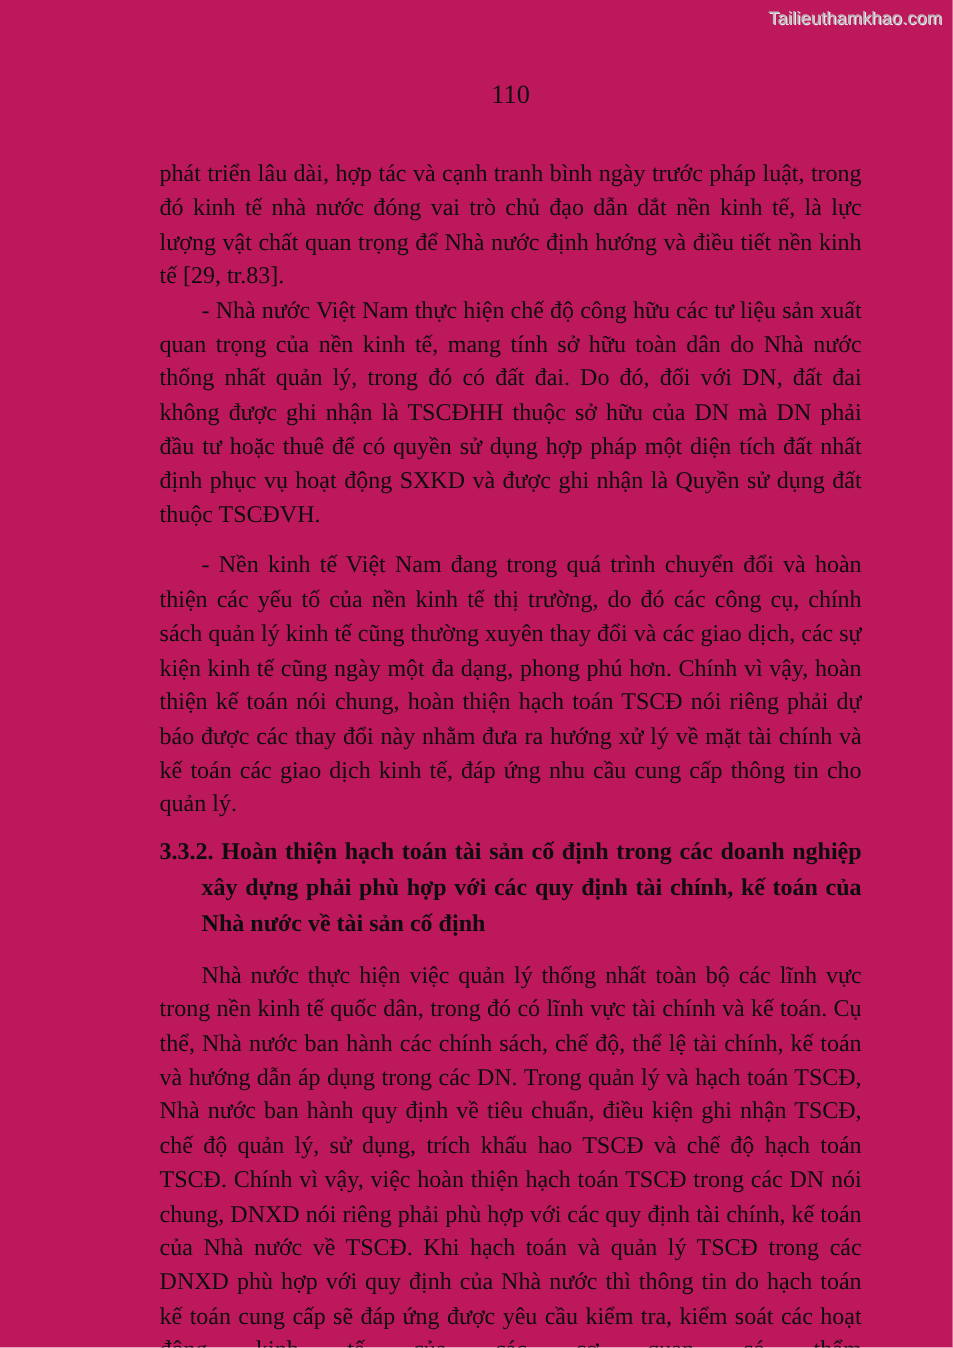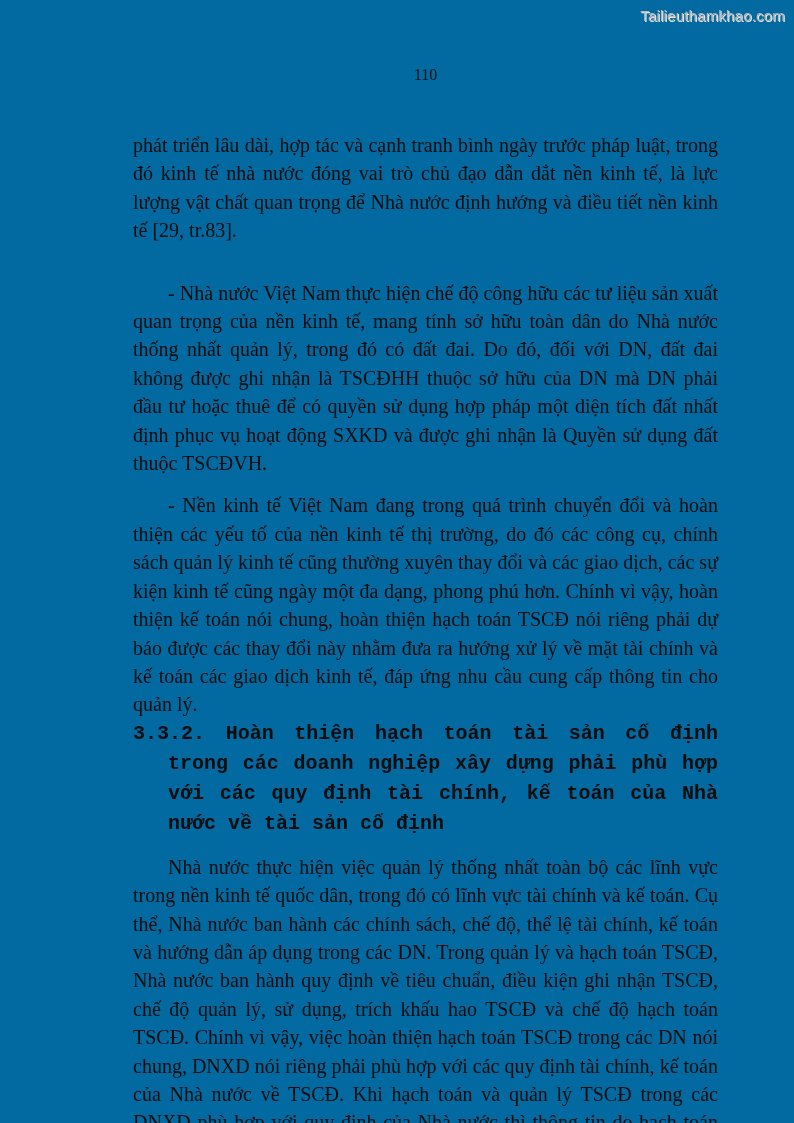--- a/index.html
+++ b/index.html
@@ -8,61 +8,61 @@
     width: 794px;
     height: 1123px;
     position: relative;
     font-family: "Liberation Serif", "DejaVu Serif", serif;
     color: #0d0d0d;
     overflow: hidden;
   }
   .page {
     position: absolute;
     inset: 0;
-    background: #0369a1;
+    background: #be185d;
   }
   .watermark {
     position: absolute;
     top: 7px;
     right: 9px;
     font-family: "Liberation Sans", "DejaVu Sans", sans-serif;
     font-size: 15px;
     color: #b9b9b9;
     text-shadow: 1px 1px 0 #ececec;
     letter-spacing: 0.2px;
   }
   .page-number {
     position: absolute;
     top: 66px;
     left: 133px;
     width: 585px;
     text-align: center;
-    font-size: 16px;
+    font-size: 22px;
     color: #111;
   }
   .content {
     position: absolute;
     top: 131px;
     left: 133px;
     width: 585px;
     font-size: 20px;
     line-height: 28.4px;
     text-align: justify;
   }
   .para { margin: 0; }
-  .indent { text-indent: 35px; margin-top: 34px; }
+  .indent { text-indent: 35px; }
   .sp { margin-top: 14px; }
   .justify-last { text-align-last: justify; }
   .heading {
     font-weight: bold;
     padding-left: 35px;
     text-indent: -35px;
     line-height: 30px;
+    margin-top: 10px;
     margin-bottom: 1px;
-    font-family: Liberation Mono, monospace;
   }
 </style>
 </head>
 <body>
 
 <div class="page">
 
   <div class="watermark">Tailieuthamkhao.com</div>
 
   <div class="page-number">110</div>

